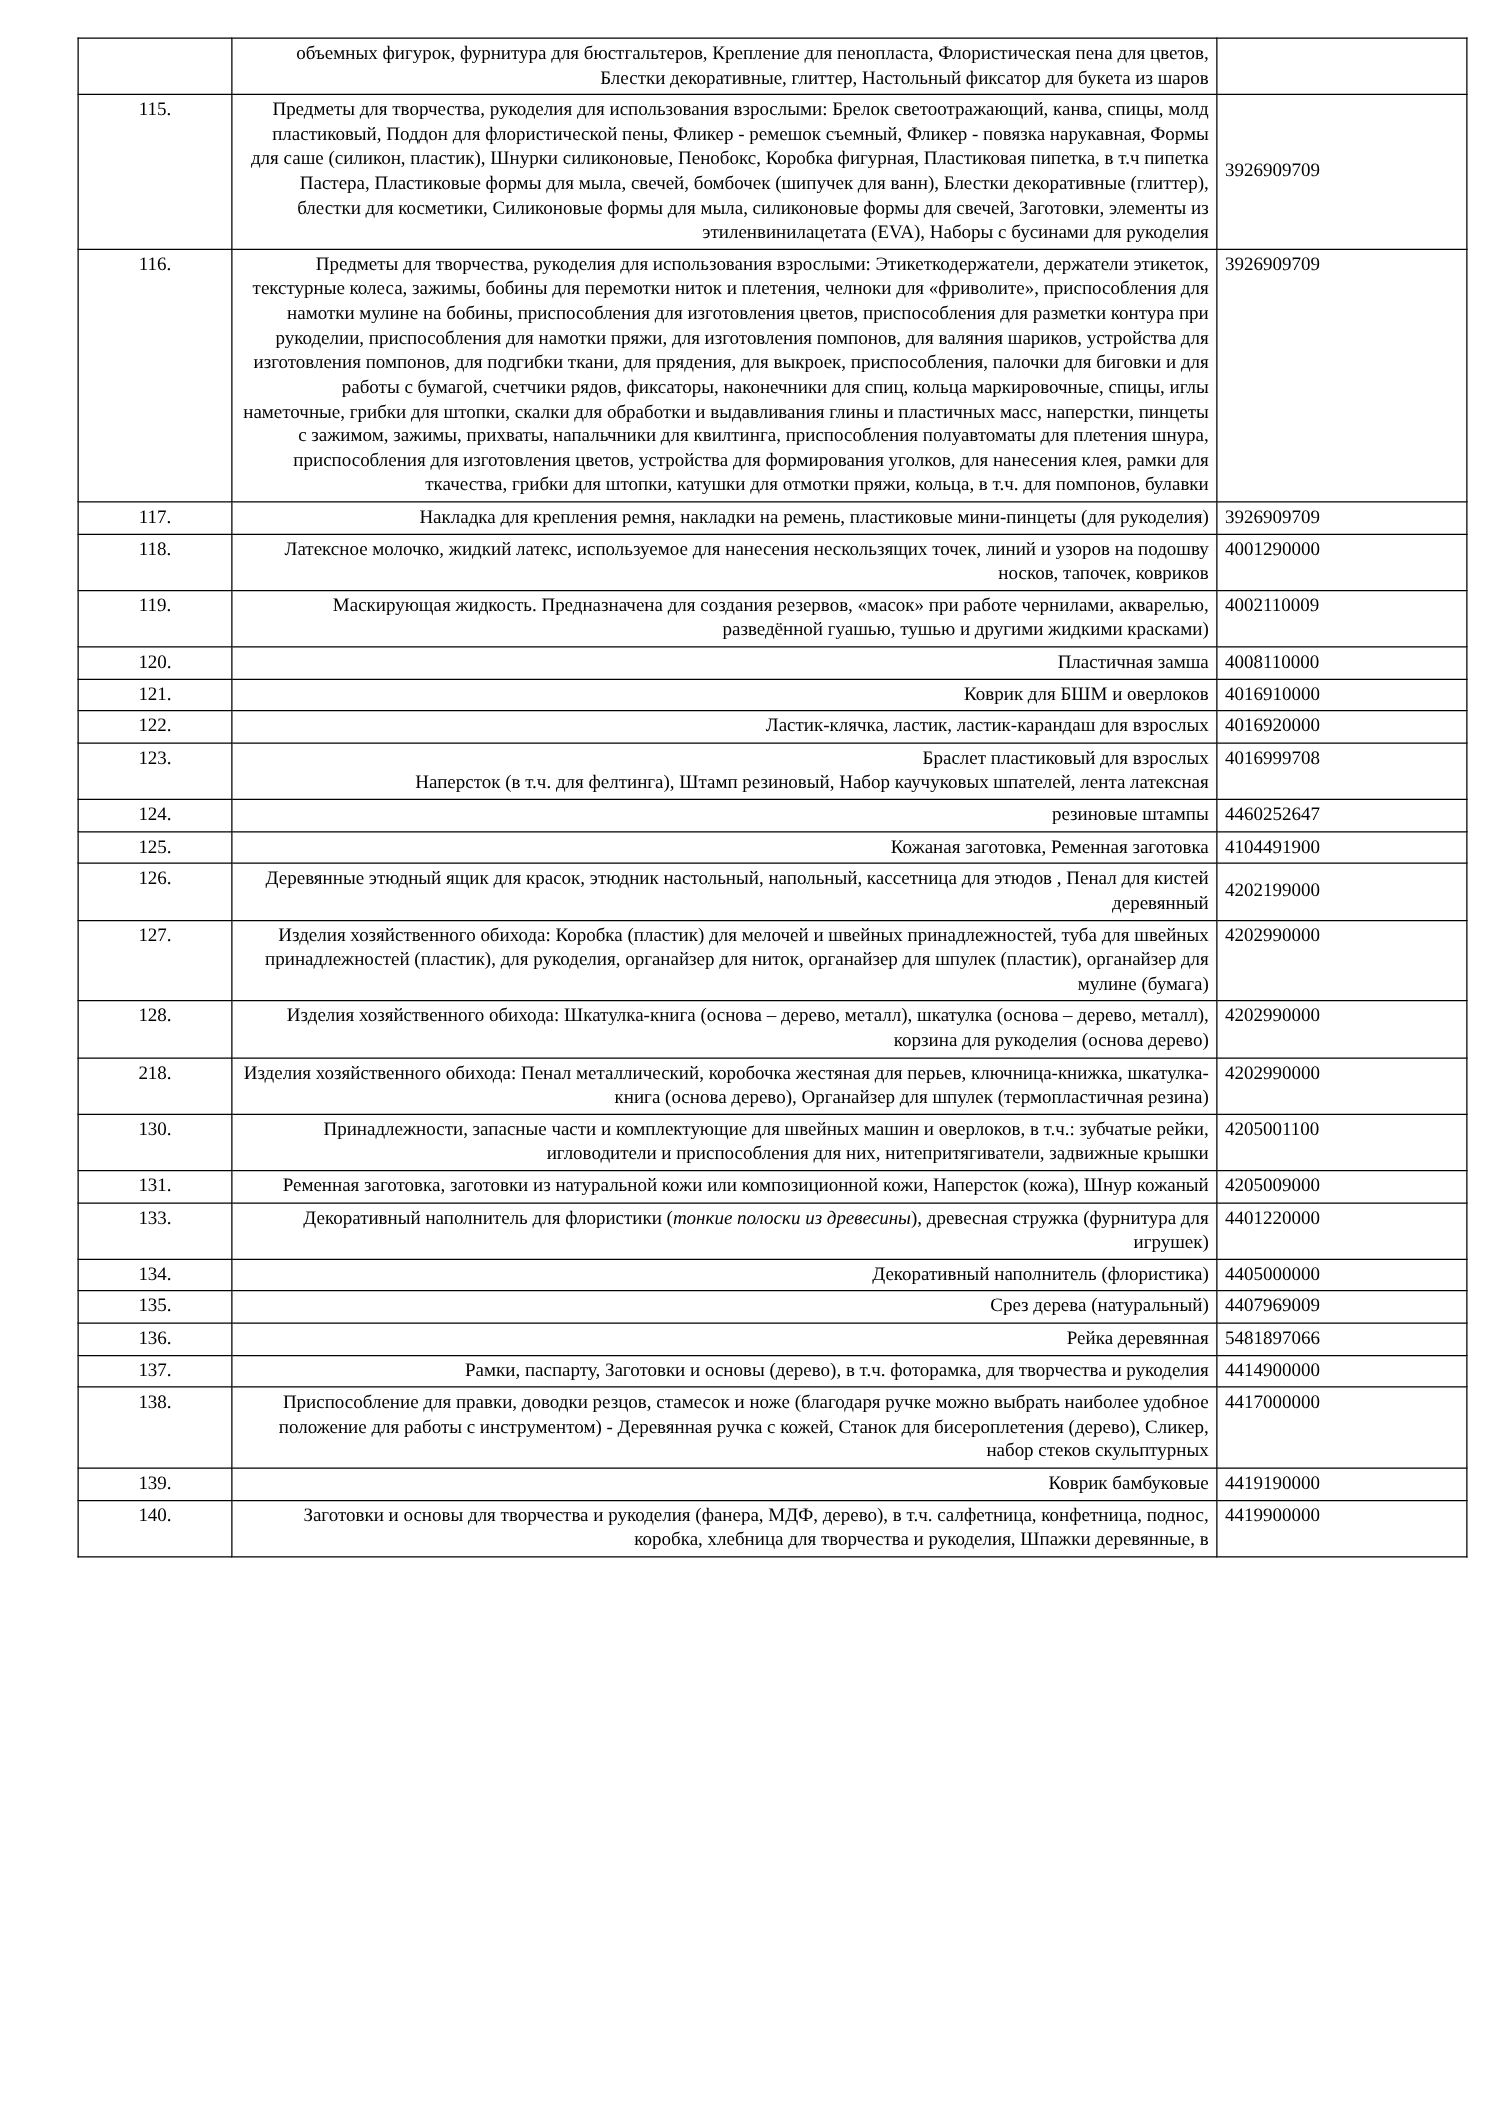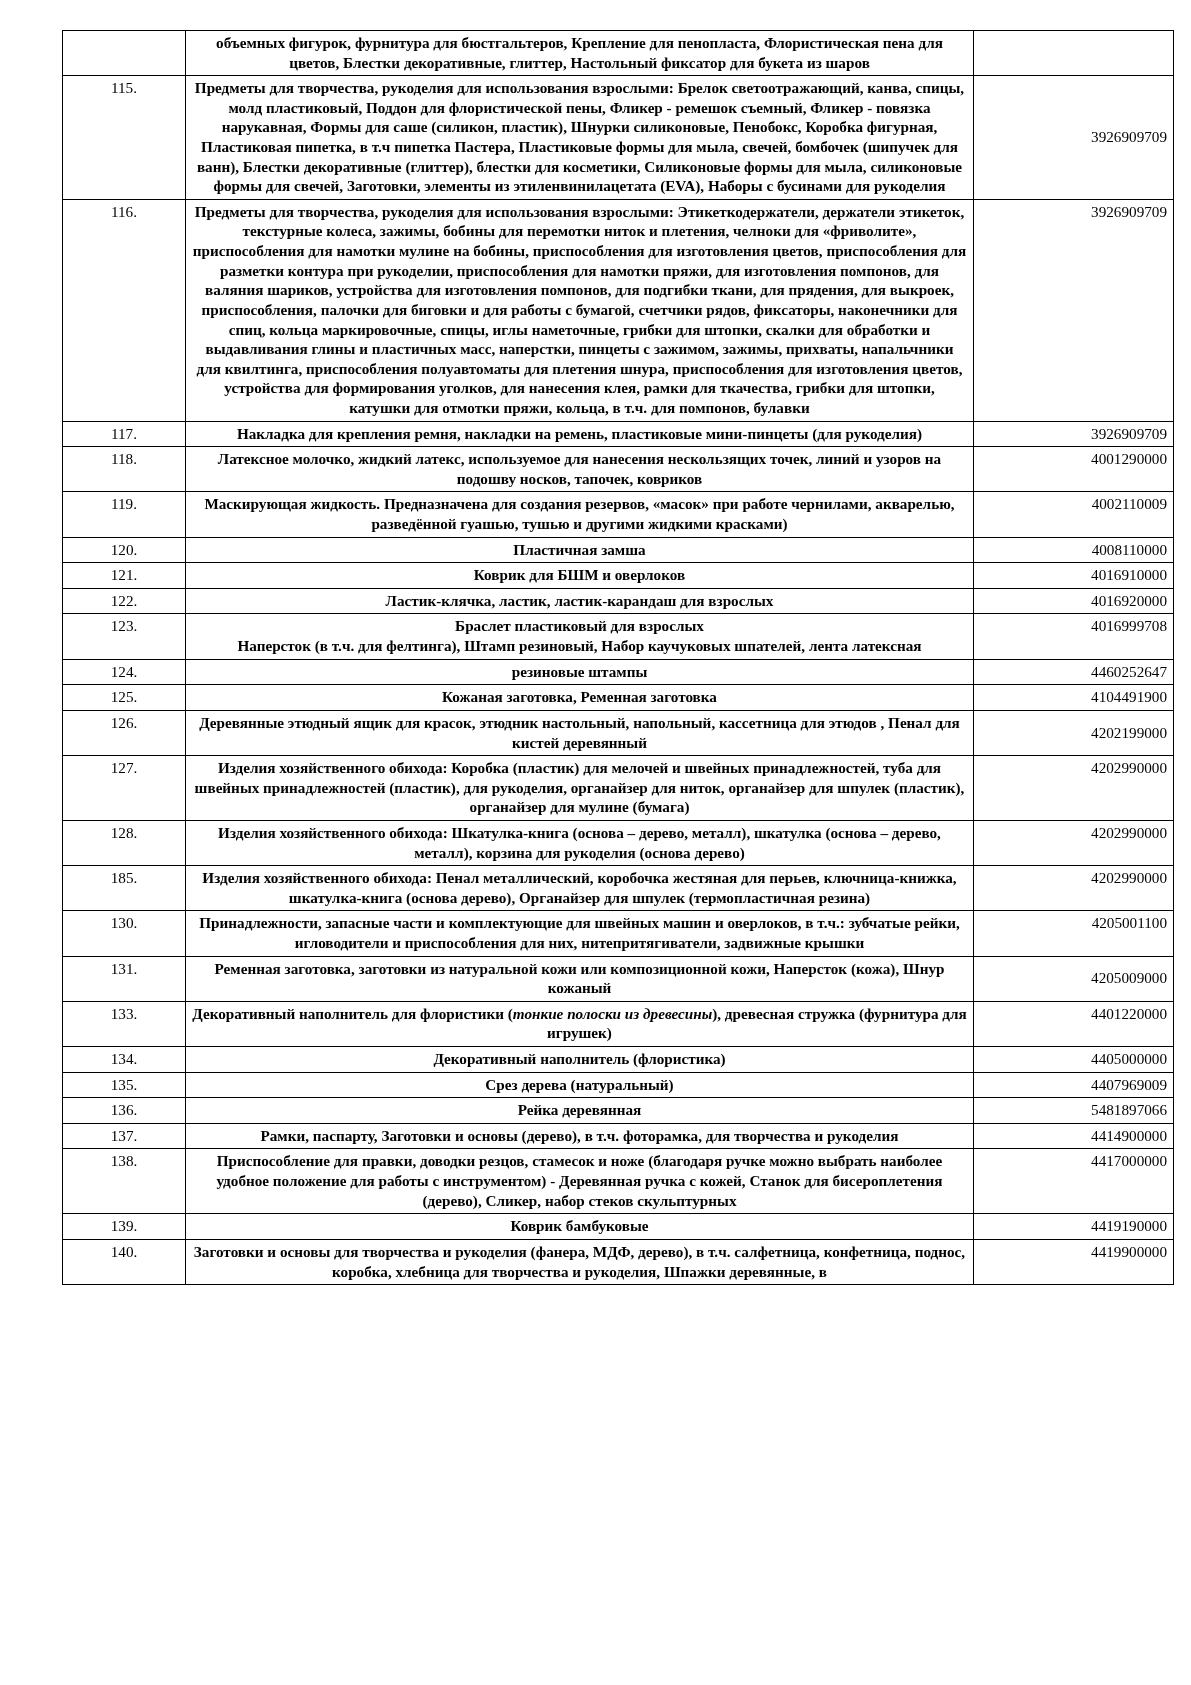--- a/index.html
+++ b/index.html
@@ -33,28 +33,27 @@
     padding: 2px 6px 3px 6px;
   }
   td.num {
     width: 110px;
     text-align: center;
     padding-top: 3px;
     margin-top: 32px;
   }
   td.desc {
     width: 775px;
-    text-align: center;
+    text-align: right;
     padding-left: 9px;
     padding-right: 8px;
-    font-weight: bold;
   }
   td.code {
     width: 187px;
-    text-align: right;
+    text-align: left;
     padding-left: 10px;
   }
   td.code.vmid {
     vertical-align: middle;
   }
   .italic { font-style: italic; }
   .pad-bottom-2 { padding-bottom: 26px; margin-top: 32px; }
   .pad-bottom-3 { padding-bottom: 10px; }
 </style>
 </head>
@@ -133,21 +132,21 @@
         <td class="num">127.</td>
         <td class="desc">Изделия хозяйственного обихода: Коробка (пластик) для мелочей и швейных принадлежностей, туба для швейных принадлежностей (пластик), для рукоделия, органайзер для ниток, органайзер для шпулек (пластик), органайзер для мулине (бумага)</td>
         <td class="code">4202990000</td>
       </tr>
       <tr>
         <td class="num">128.</td>
         <td class="desc pad-bottom-3">Изделия хозяйственного обихода: Шкатулка-книга (основа – дерево, металл), шкатулка (основа – дерево, металл), корзина для рукоделия (основа дерево)</td>
         <td class="code">4202990000</td>
       </tr>
       <tr>
-        <td class="num">185.</td>
+        <td class="num">218.</td>
         <td class="desc">Изделия хозяйственного обихода: Пенал металлический, коробочка жестяная для перьев, ключница-книжка, шкатулка-книга (основа дерево), Органайзер для шпулек (термопластичная резина)</td>
         <td class="code">4202990000</td>
       </tr>
       <tr>
         <td class="num">130.</td>
         <td class="desc">Принадлежности, запасные части и комплектующие для швейных машин и оверлоков, в т.ч.: зубчатые рейки, игловодители и приспособления для них, нитепритягиватели, задвижные крышки</td>
         <td class="code">4205001100</td>
       </tr>
       <tr>
         <td class="num">131.</td>

